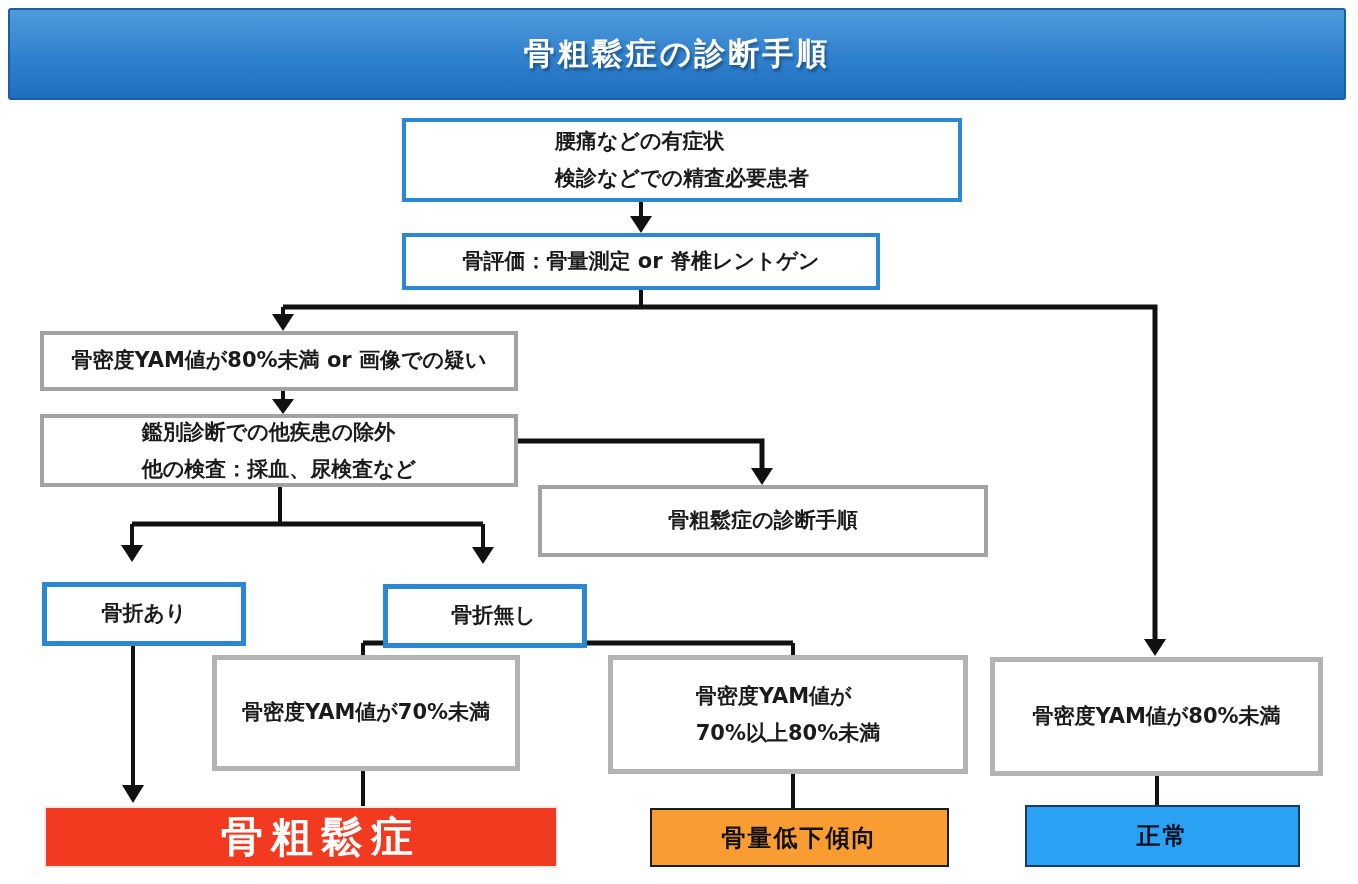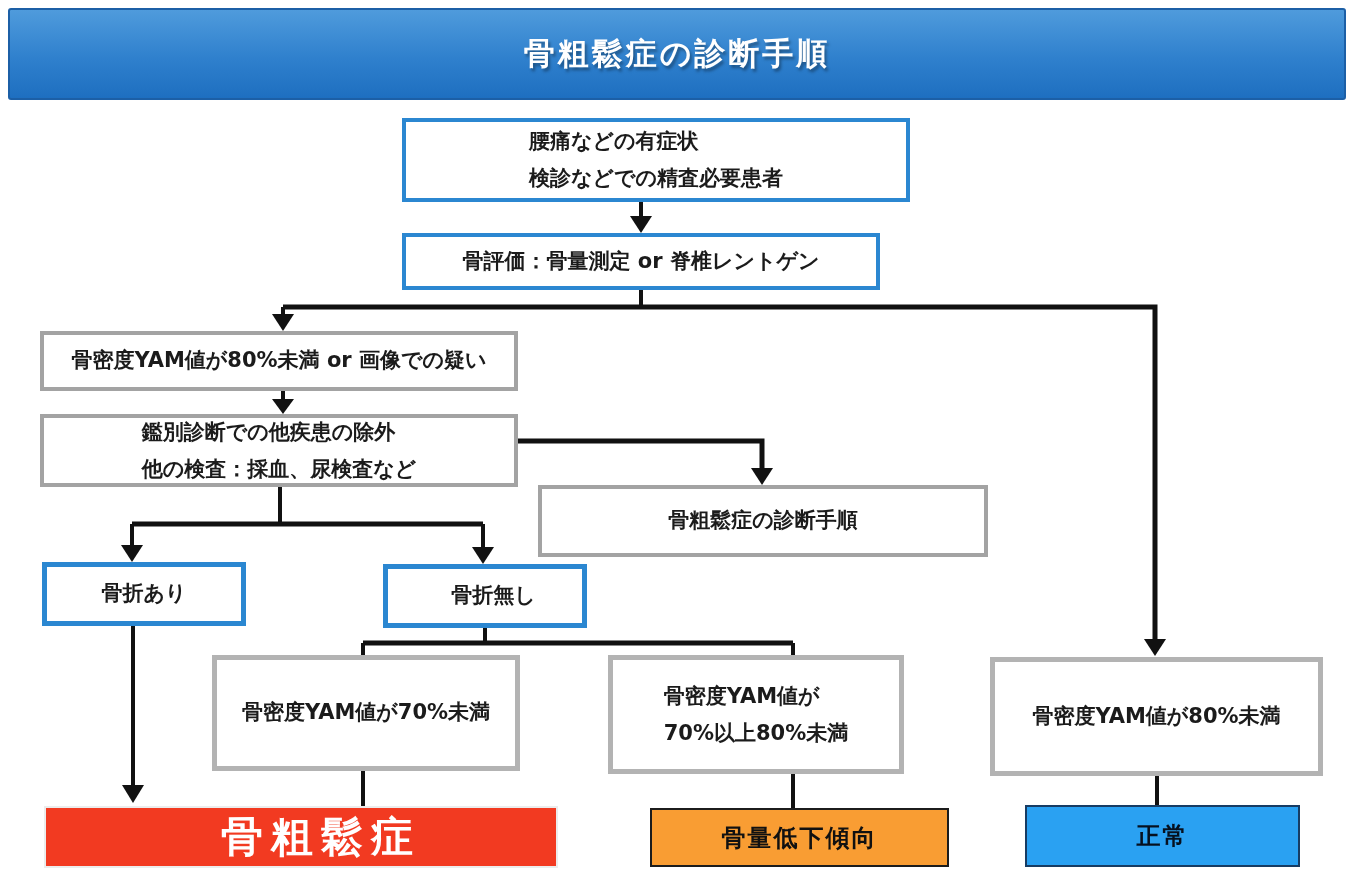--- a/index.html
+++ b/index.html
@@ -19,21 +19,21 @@
     text-shadow:2px 3px 3px rgba(0,0,0,0.35); white-space:nowrap;
   }
   
   .node {
     position:absolute; background:#ffffff; box-sizing:border-box;
     display:flex; align-items:center; justify-content:center;
     font-weight:bold; color:#1b1b1b; font-size:21px; text-align:center;
     z-index:2; line-height:1.6;
   }
   .b-blue  { border:4px solid #2b87d1; }
-  .b-blue-thick { border:5px solid #2b87d1; }
+  .b-blue-thick { border:5px solid #2b87d1;margin-top:20px; }
   .b-gray  { border:4px solid #a3a3a3; }
   .b-gray-thick { border:5px solid #b3b3b3; }
   .multi { display:flex; flex-direction:column; align-items:flex-start; text-align:left; }
   .multi span { display:block; line-height:1.75; }
   
   .res { position:absolute; box-sizing:border-box; display:flex; align-items:center; justify-content:center; font-weight:bold; z-index:2; }
   .res-red    { background:#f23a21; color:#ffffff; font-size:42px; letter-spacing:8px; border:2px solid #ececec;padding-left:40px; }
   .res-orange { background:#f99d33; color:#111111; font-size:24px; letter-spacing:2px; border:2px solid #1c1c1c; }
   .res-blue   { background:#2aa1f2; color:#06101f; font-size:24px; letter-spacing:2px; border:2px solid #173c63; }
   
@@ -96,21 +96,21 @@
       <line x1="793" y1="643" x2="793" y2="657" stroke-width="4"></line>
     </g>
 
     <g>
       <line x1="363" y1="769" x2="363" y2="808" stroke-width="4"></line>
       <line x1="793" y1="772" x2="793" y2="809" stroke-width="4"></line>
       <line x1="1157" y1="774" x2="1157" y2="806" stroke-width="4"></line>
     </g>
   </svg>
 
-  <div class="node b-blue" style="left:402px; top:118px; width:508px; height:84px;">
+  <div class="node b-blue" style="left:402px; top:118px; width:560px; height:84px;">
     <div class="multi">
       <span>腰痛などの有症状</span>
       <span>検診などでの精査必要患者</span>
     </div>
   </div>
 
   <div class="node b-blue" style="left:402px; top:233px; width:478px; height:57px;">
     <span>骨評価：骨量測定 or 脊椎レントゲン</span>
   </div>
 
@@ -134,21 +134,21 @@
   </div>
 
   <div class="node b-blue-thick" style="left:383px; top:564px; width:204px; height:64px;padding-left:17px;">
     <span>骨折無し</span>
   </div>
 
   <div class="node b-gray-thick" style="left:212px; top:655px; width:308px; height:116px;">
     <span>骨密度YAM値が70%未満</span>
   </div>
 
-  <div class="node b-gray-thick" style="left:608px; top:655px; width:296px; height:119px;">
+  <div class="node b-gray-thick" style="left:608px; top:655px; width:360px; height:119px;">
     <div class="multi">
       <span>骨密度YAM値が</span>
       <span>70%以上80%未満</span>
     </div>
   </div>
 
   <div class="node b-gray-thick" style="left:990px; top:657px; width:333px; height:119px;">
     <span>骨密度YAM値が80%未満</span>
   </div>
 

